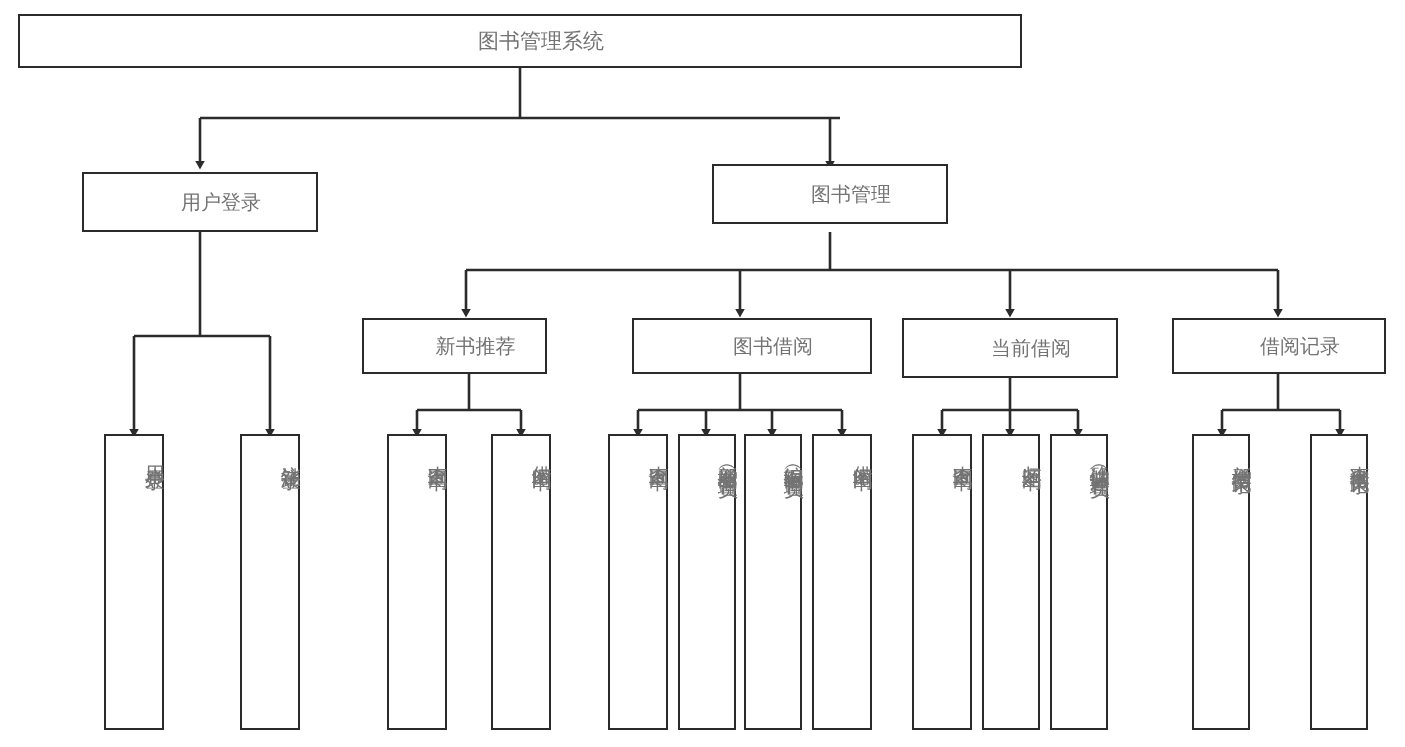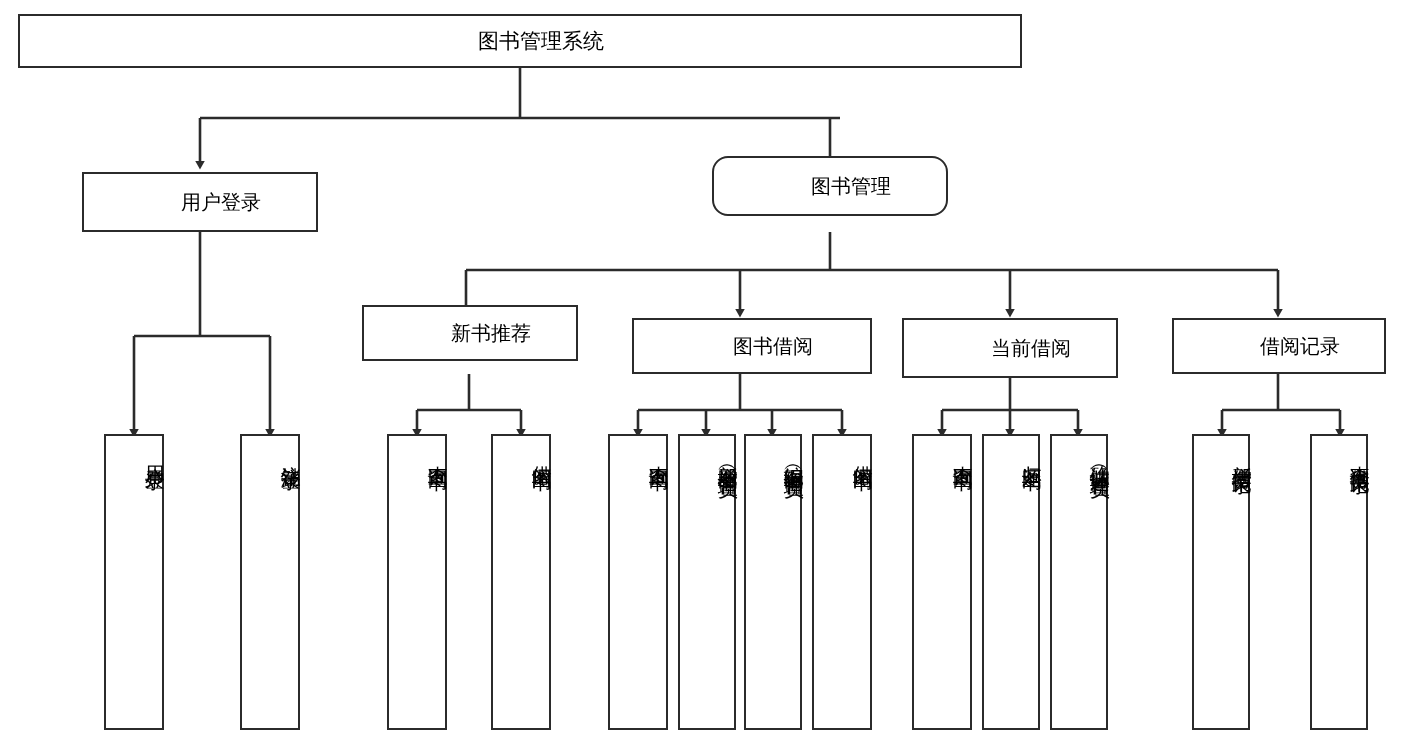--- a/index.html
+++ b/index.html
@@ -25,21 +25,21 @@
     height: 747px;
   }
   .node {
     position: absolute;
     box-sizing: border-box;
     border: 2px solid #2b2b2b;
     background: #ffffff;
     display: flex;
     align-items: center;
     justify-content: center;
-    color: #000000;
+    color: #737373;
     z-index: 2;
     padding-left: 42px;
   }
   .node.root {
     font-size: 21px;
   }
   .node.level2 {
     font-size: 20px;
   }
   .node.level3 {
@@ -123,25 +123,25 @@
     </g>
   </svg>
 
   <div class="node root" style="left:18px; top:14px; width:1004px; height:54px;">
     <span>图书管理系统</span>
   </div>
 
   <div class="node level2" style="left:82px; top:172px; width:236px; height:60px;">
     <span>用户登录</span>
   </div>
-  <div class="node level2" style="left:712px; top:156px; width:236px; height:60px;border-radius:16px;">
+  <div class="node level2" style="left:712px; top:164px; width:236px; height:60px;">
     <span>图书管理</span>
   </div>
 
-  <div class="node level3" style="left:362px; top:305px; width:216px; height:56px;text-align:right;">
+  <div class="node level3" style="left:362px; top:318px; width:185px; height:56px;text-align:right;">
     <span>新书推荐</span>
   </div>
   <div class="node level3" style="left:632px; top:318px; width:240px; height:56px;">
     <span>图书借阅</span>
   </div>
   <div class="node level3" style="left:1172px; top:318px; width:214px; height:56px;">
     <span>借阅记录</span>
   </div>
   <div class="node level3" style="left:902px; top:318px; width:216px; height:60px;">
     <span>当前借阅</span>

